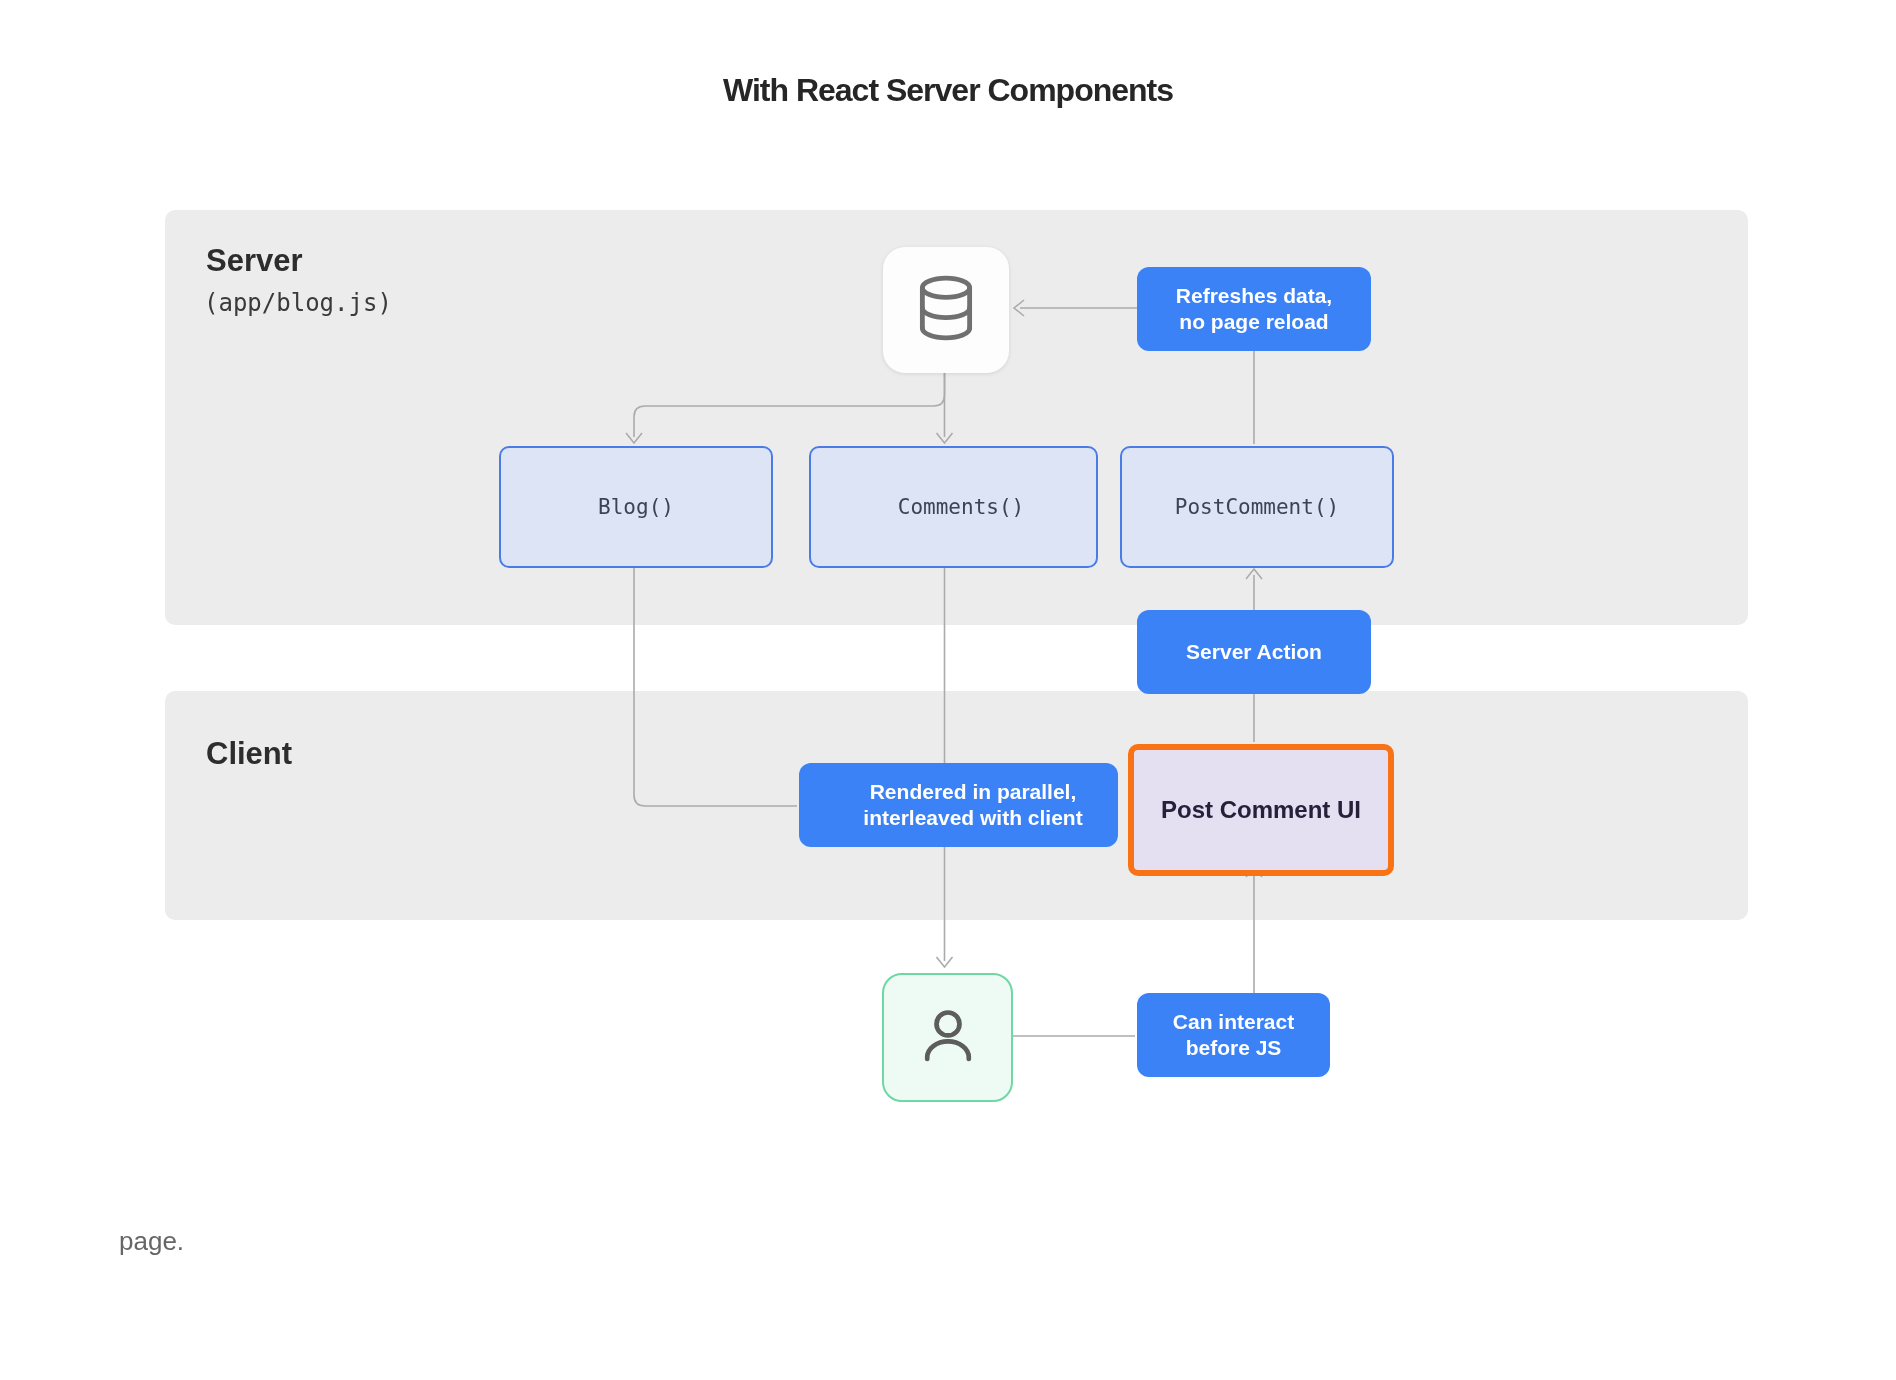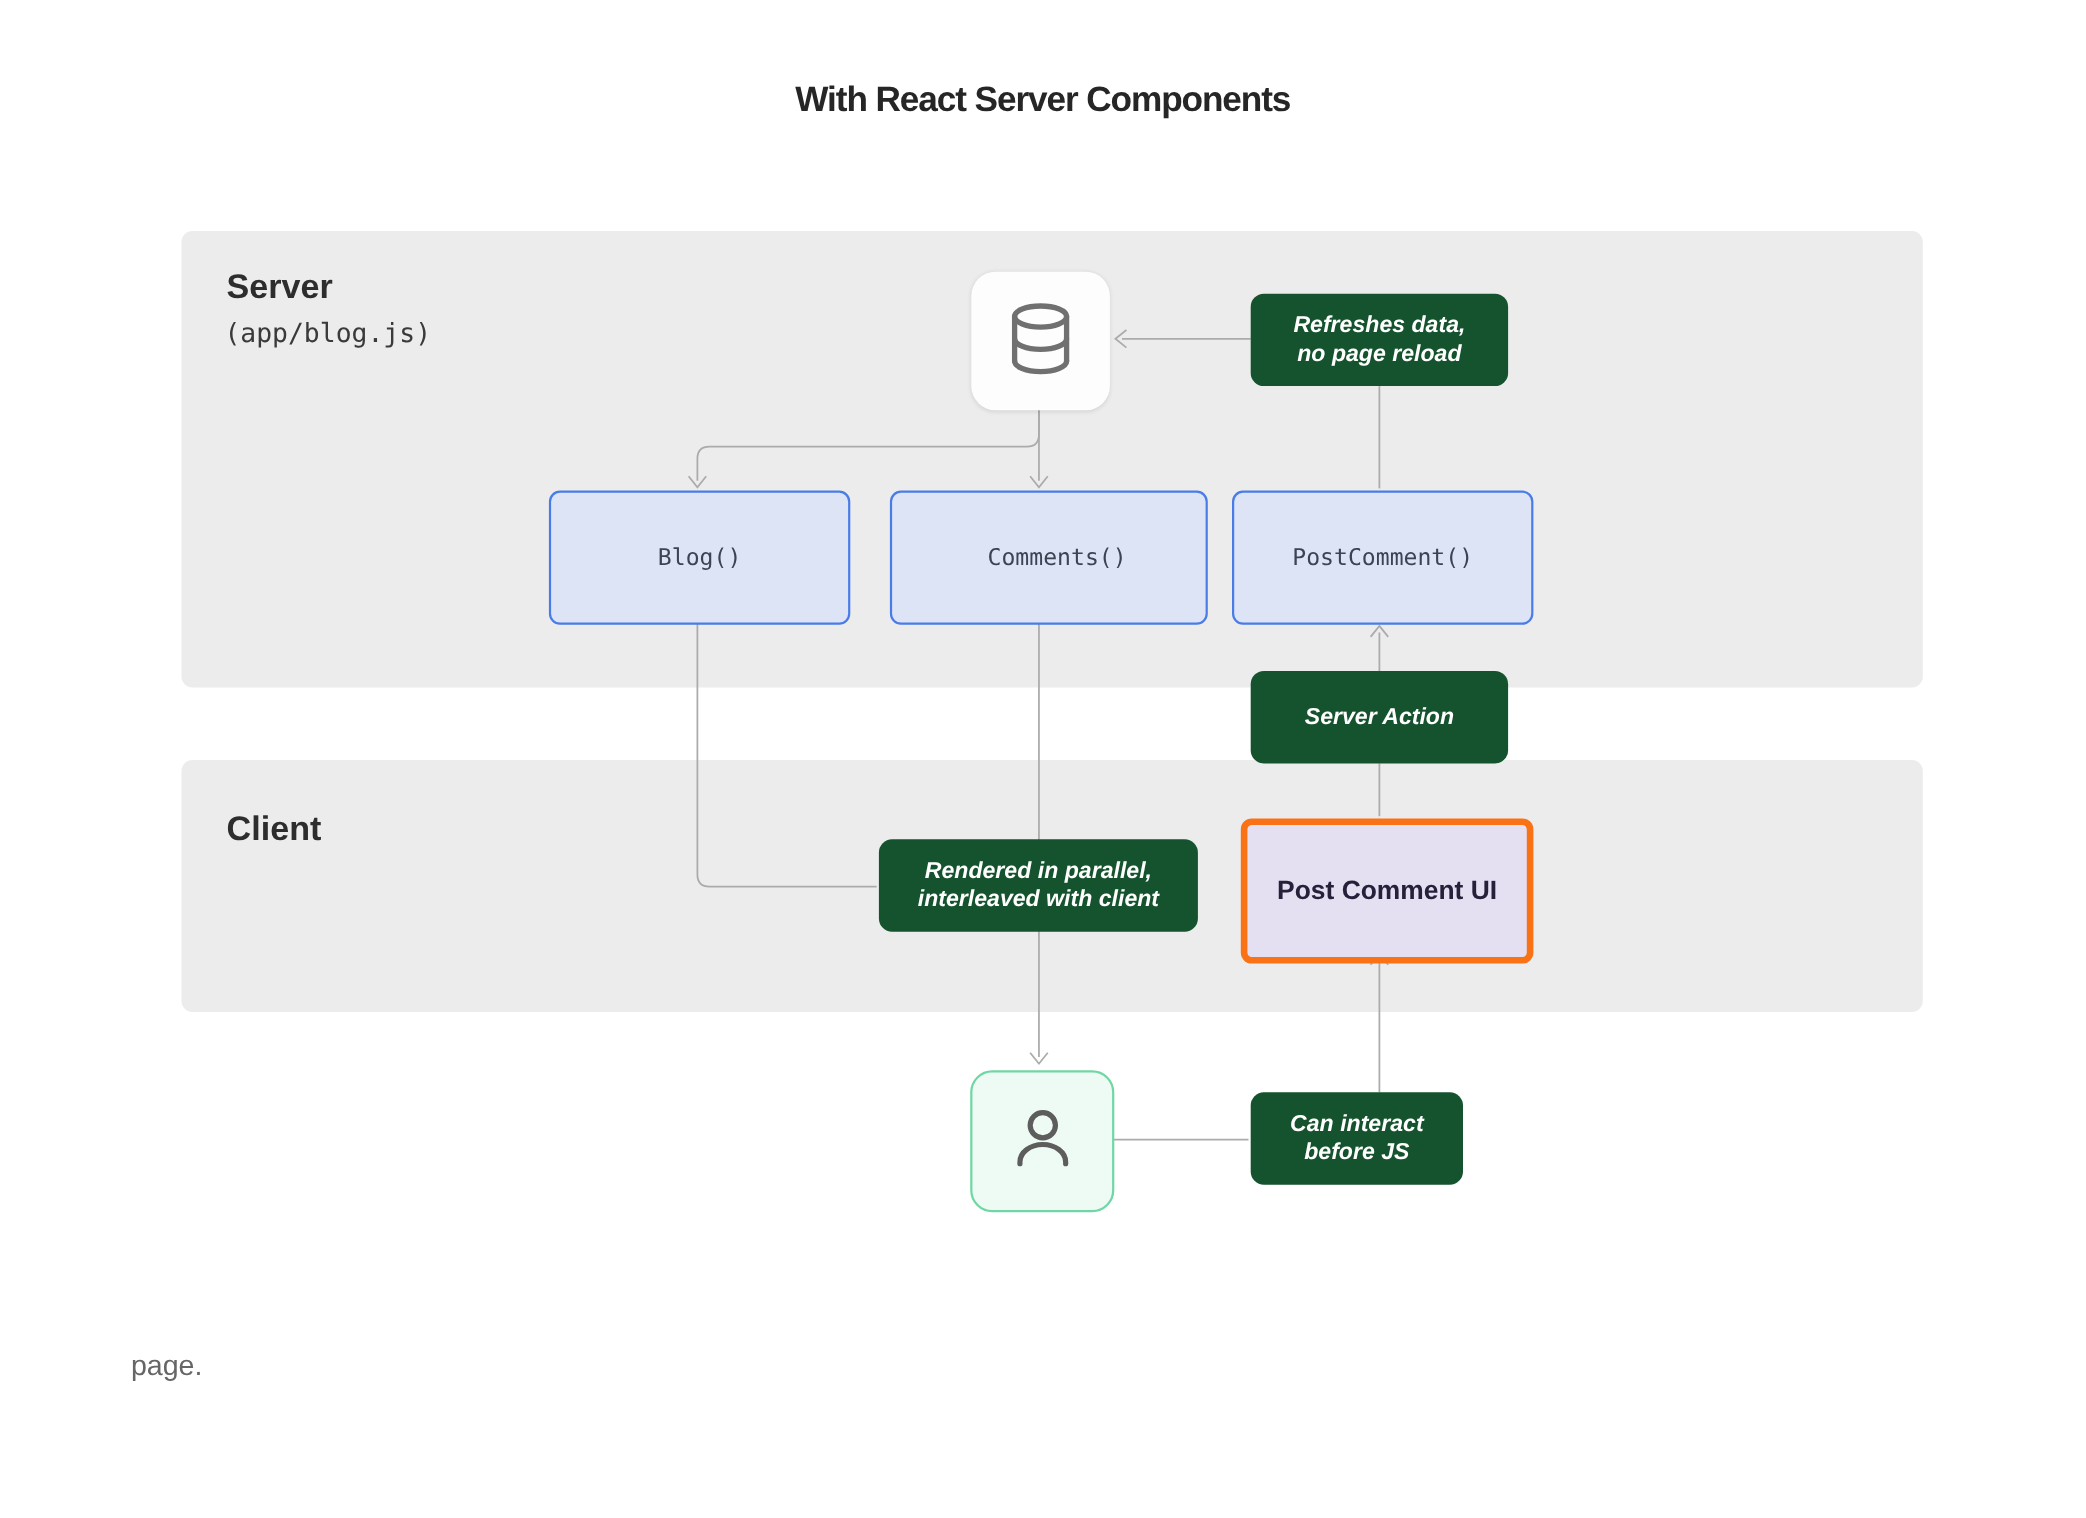--- a/index.html
+++ b/index.html
@@ -33,27 +33,27 @@
     box-shadow:0 1px 4px rgba(0,0,0,0.10);
   }
   .db-card{left:883px;top:247px;width:126px;height:126px;}
   .user-card{
     left:882px;top:973px;width:127px;height:125px;
     background:#eefaf4;border:2.5px solid #6fd7a4;border-radius:20px;
     display:flex;align-items:center;justify-content:center;box-shadow:none;
   }
   
   .badge{
-    background:#14532d;border-radius:12px;color:#ffffff;font-weight:bold;
+    background:#3b82f6;border-radius:12px;color:#ffffff;font-weight:bold;
     font-size:21px;line-height:26px;text-align:center;
-    display:flex;flex-direction:column;align-items:center;justify-content:center;font-style:italic;
+    display:flex;flex-direction:column;align-items:center;justify-content:center;
   }
   .badge-refreshes{left:1137px;top:267px;width:234px;height:84px;}
   .badge-server-action{left:1137px;top:610px;width:234px;height:84px;}
-  .badge-rendered{left:799px;top:763px;width:290px;height:84px;}
+  .badge-rendered{left:799px;top:763px;width:290px;height:84px;padding-left:29px;}
   .badge-can-interact{left:1137px;top:993px;width:193px;height:84px;}
   
   .fn-node{
     background:#dce4f6;border:2px solid #4a7ce8;border-radius:10px;
     display:flex;align-items:center;justify-content:center;
     font-family:"DejaVu Sans Mono", monospace;font-size:21px;color:#3d4352;
   }
   .node-blog{left:499px;top:446px;width:270px;height:118px;}
   .node-comments{left:809px;top:446px;width:270px;height:118px;padding-left:15px;}
   .node-postcomment{left:1120px;top:446px;width:270px;height:118px;}

